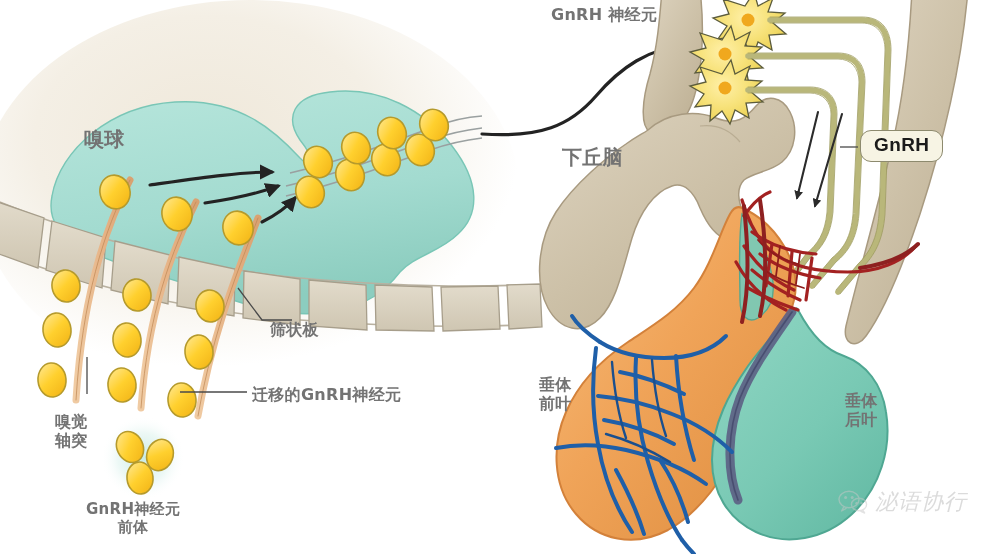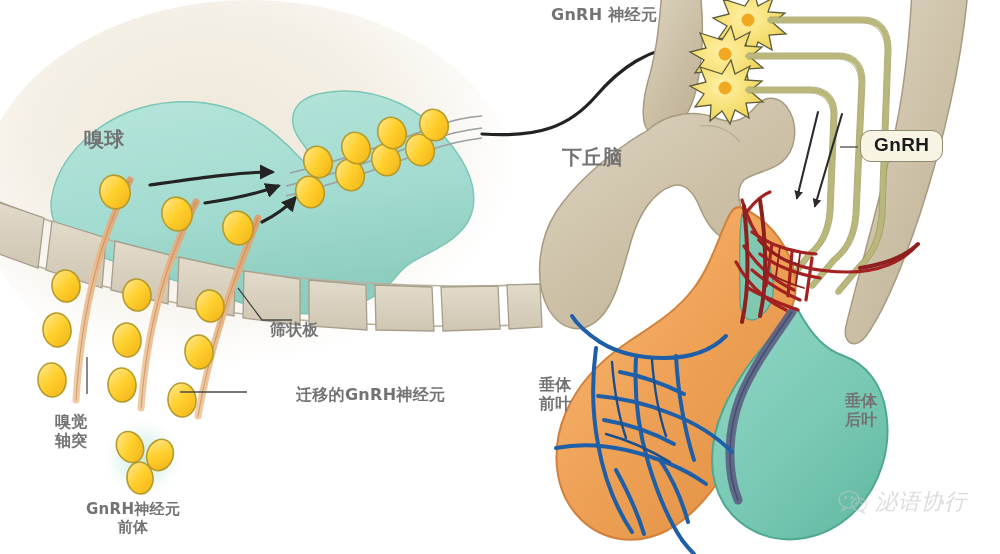--- a/index.html
+++ b/index.html
@@ -35,21 +35,21 @@
   }
   .lbl-cn { font-family: "DejaVu Sans", "Liberation Sans", sans-serif; }
   .s17 { font-size: 20px; }
   .s16 { font-size: 16px; }
   .s15 { font-size: 15px; }
   .center { text-align: center; }
 
   
   #label-olfactory-bulb   { left: 84px;  top: 128px; }
   #label-cribriform-plate { left: 270px; top: 321px; }
-  #label-migrating-gnrh   { left: 252px; top: 386px; margin-left: 44px; }
+  #label-migrating-gnrh   { left: 252px; top: 386px; }
   #label-olfactory-axon   { left: 55px;  top: 413px; }
   #label-gnrh-precursor   { left: 86px;  top: 501px; }
   #label-gnrh-neuron      { left: 551px; top: 6px;   }
   #label-hypothalamus     { left: 562px; top: 146px; }
   #label-anterior-pit     { left: 539px; top: 376px; }
   #label-posterior-pit    { left: 845px; top: 392px; }
 
   #badge-gnrh {
     position: absolute;
     left: 860px;

